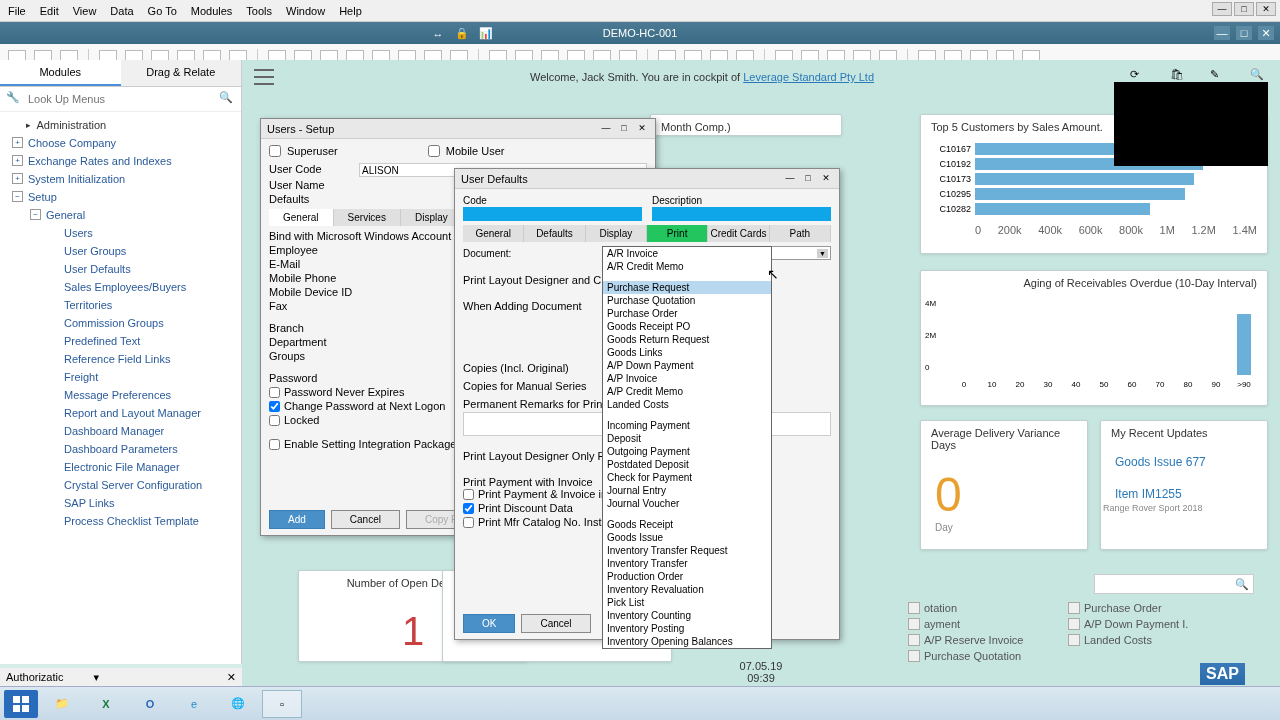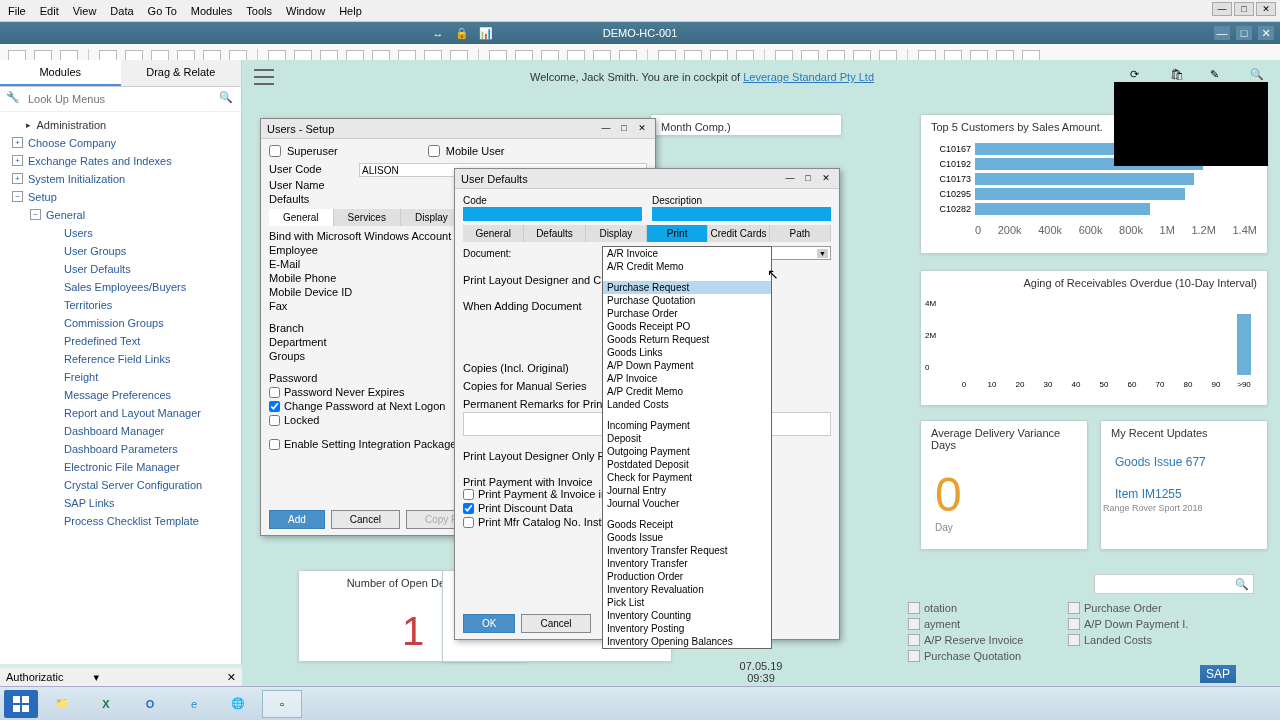--- a/index.html
+++ b/index.html
@@ -126,21 +126,21 @@
 
 
 .win-defaults { position: absolute; left: 212px; top: 108px; width: 386px; height: 472px; background: #f4f4f4; border: 1px solid #888; box-shadow: 2px 2px 6px rgba(0,0,0,0.3); z-index: 30; }
 .win-defaults .win-body { font-size: 10px; }
 .two-col { display: flex; gap: 10px; margin-bottom: 4px; }
 .two-col > div { flex: 1; }
 .two-col .lbl { font-size: 10px; margin-bottom: 1px; }
 .two-col input { width: 100%; border: 7px solid #0ea5e9; height: 14px; font-size: 10px; padding: 0 2px; }
 .def-tabs { display: flex; margin: 4px 0; background: #e0e0e0; }
 .def-tabs div { flex: 1; text-align: center; padding: 3px 0; border-right: 1px solid #ccc; cursor: pointer; font-size: 10px; }
-.def-tabs .act { background: #0ea5e9; }
+.def-tabs .act { background: #22c55e; }
 .doc-row { display: flex; align-items: center; margin-bottom: 2px; }
 .doc-row .lbl { width: 140px; font-size: 10px; }
 .doc-row .sel { flex: 1; border: 1px solid #999; height: 14px; background: #fff; display: flex; align-items: center; padding: 0 3px; font-size: 10px; position: relative; }
 .doc-row .sel::after { content: "▼"; position: absolute; right: 2px; font-size: 7px; background: #d0d0d0; padding: 1px 2px; }
 .pchk { display: flex; align-items: center; gap: 4px; font-size: 10px; margin-bottom: 2px; }
 .pchk input { width: 11px; height: 11px; }
 
 
 .dropdown { position: absolute; left: 360px; top: 186px; width: 170px; background: #fff; border: 1px solid #666; z-index: 40; max-height: 410px; overflow-y: auto; }
 .dropdown .opt { padding: 1px 4px; font-size: 10px; cursor: pointer; }
@@ -148,21 +148,21 @@
 .dropdown .sep { height: 8px; }
 .dropdown::-webkit-scrollbar { width: 12px; }
 .dropdown::-webkit-scrollbar-track { background: #e8e8e8; }
 .dropdown::-webkit-scrollbar-thumb { background: #c0c0c0; }
 
 
 .datetime { position: absolute; left: 50%; transform: translateX(-50%); bottom: 2px; text-align: center; font-size: 10px; color: #333; line-height: 12px; }
 
 
 .saplogo { position: absolute; right: 10px; bottom: 2px; width: 70px; height: 20px; display: flex; align-items: center; }
-.saplogo .box { background: linear-gradient(#3a7ab8, #2a6aa8); color: #fff; font-weight: normal; padding: 2px 6px; font-size: 12px; }
+.saplogo .box { background: linear-gradient(#3a7ab8, #2a6aa8); color: #fff; font-weight: bold; padding: 2px 6px; font-size: 16px; }
 
 
 .taskbar { position: absolute; left: 0; right: 0; bottom: 0; height: 34px; background: linear-gradient(#dae8f0, #c8dae8); display: flex; align-items: center; padding: 0 4px; gap: 4px; border-top: 1px solid #aac; }
 .taskbar .start { width: 34px; height: 28px; background: #2a6aba; border-radius: 2px; display: flex; align-items: center; justify-content: center; cursor: pointer; }
 .taskbar .start svg { width: 18px; height: 18px; }
 .taskbar .app { width: 40px; height: 28px; display: flex; align-items: center; justify-content: center; cursor: pointer; border: 1px solid transparent; }
 .cursor { position: absolute; left: 525px; top: 206px; z-index: 100; font-size: 14px; pointer-events: none; }
 </style>
 </head>
 <body>

